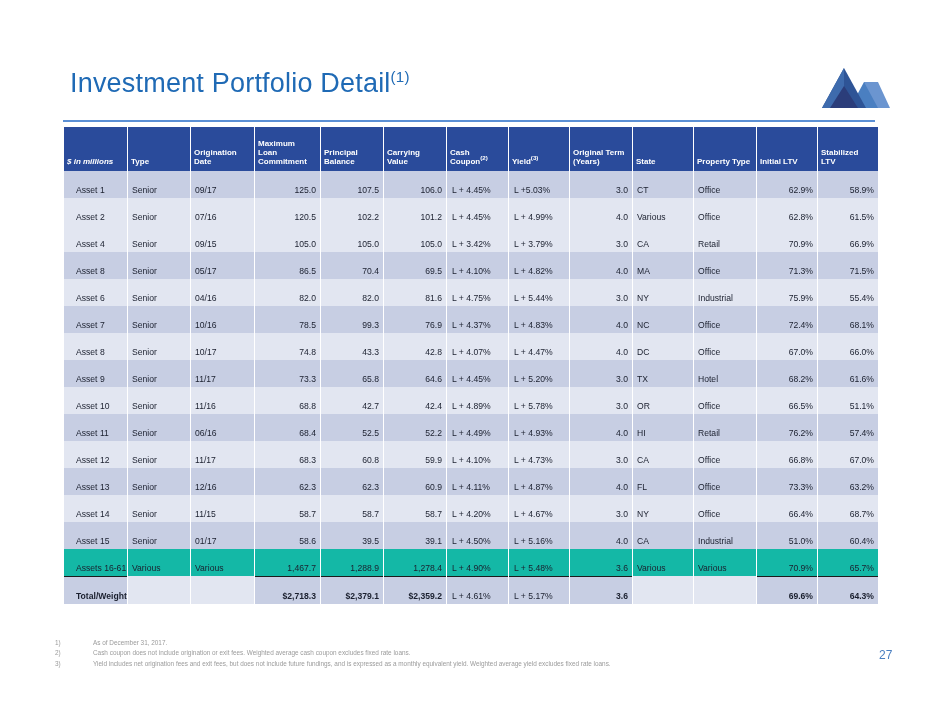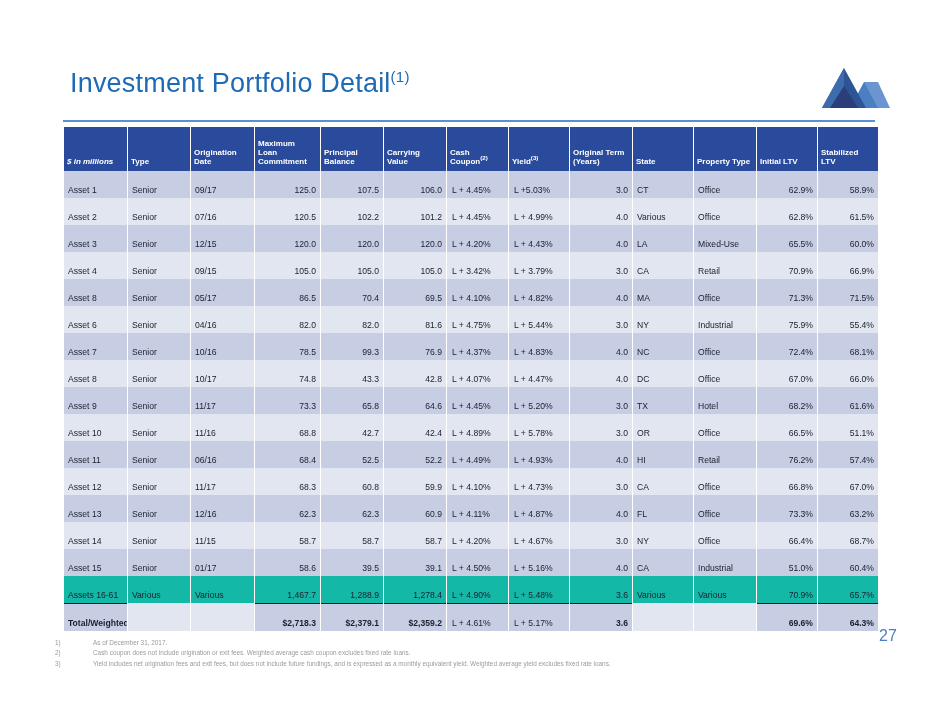--- a/index.html
+++ b/index.html
@@ -91,21 +91,21 @@
     height: 21px;
     vertical-align: bottom;
     border: 0;
     white-space: nowrap;
     overflow: hidden;
   }
 
   tr.row-odd td  { background: #C7CEE3; }
   tr.row-even td { background: #E2E6F1; }
 
-  td.c-name    { text-align: left;  padding-left: 4px; }
+  td.c-name    { text-align: left;  padding-left: 12px; }
   td.c-type    { text-align: left; }
   td.c-date    { text-align: left; margin-left: 12px; }
   td.c-num     { text-align: right; }
   td.c-rate    { text-align: left;  padding-left: 5px; }
   td.c-center  { text-align: left; }
   td.c-ltv     { text-align: right; }
 
   
   tr.row-subtotal td { background: #14b8a6; }
 
@@ -129,22 +129,22 @@
     line-height: 1.62;
   }
   .footnote { display: flex; }
   .footnote .fn-num { width: 38px; flex: 0 0 38px; }
   .footnote .fn-text { flex: 1 1 auto; }
 
   
   .page-number {
     position: absolute;
     left: 879px;
-    top: 627px;
-    font-size: 16px;
+    top: 648px;
+    font-size: 12px;
     color: #4A7FC1;
   }
 </style>
 </head>
 <body>
 
 <div class="slide-title"><span>Investment Portfolio Detail</span><sup>(1)</sup></div>
 
 <div class="logo">
   <svg viewBox="0 0 72 52" width="72" height="52" aria-hidden="true">
@@ -239,35 +239,20 @@
         <td class="c-num">102.2</td>
         <td class="c-num">101.2</td>
         <td class="c-rate">L + 4.45%</td>
         <td class="c-rate">L + 4.99%</td>
         <td class="c-num">4.0</td>
         <td class="c-center">Various</td>
         <td class="c-center">Office</td>
         <td class="c-ltv">62.8%</td>
         <td class="c-ltv">61.5%</td>
       </tr>
-      <tr class="row-odd">
-        <td class="c-name">Asset 3</td>
-        <td class="c-type">Senior</td>
-        <td class="c-date">12/15</td>
-        <td class="c-num">120.0</td>
-        <td class="c-num">120.0</td>
-        <td class="c-num">120.0</td>
-        <td class="c-rate">L + 4.20%</td>
-        <td class="c-rate">L + 4.43%</td>
-        <td class="c-num">4.0</td>
-        <td class="c-center">LA</td>
-        <td class="c-center">Mixed-Use</td>
-        <td class="c-ltv">65.5%</td>
-        <td class="c-ltv">60.0%</td>
-      </tr>
       <tr class="row-even">
         <td class="c-name">Asset 4</td>
         <td class="c-type">Senior</td>
         <td class="c-date">09/15</td>
         <td class="c-num">105.0</td>
         <td class="c-num">105.0</td>
         <td class="c-num">105.0</td>
         <td class="c-rate">L + 3.42%</td>
         <td class="c-rate">L + 3.79%</td>
         <td class="c-num">3.0</td>

